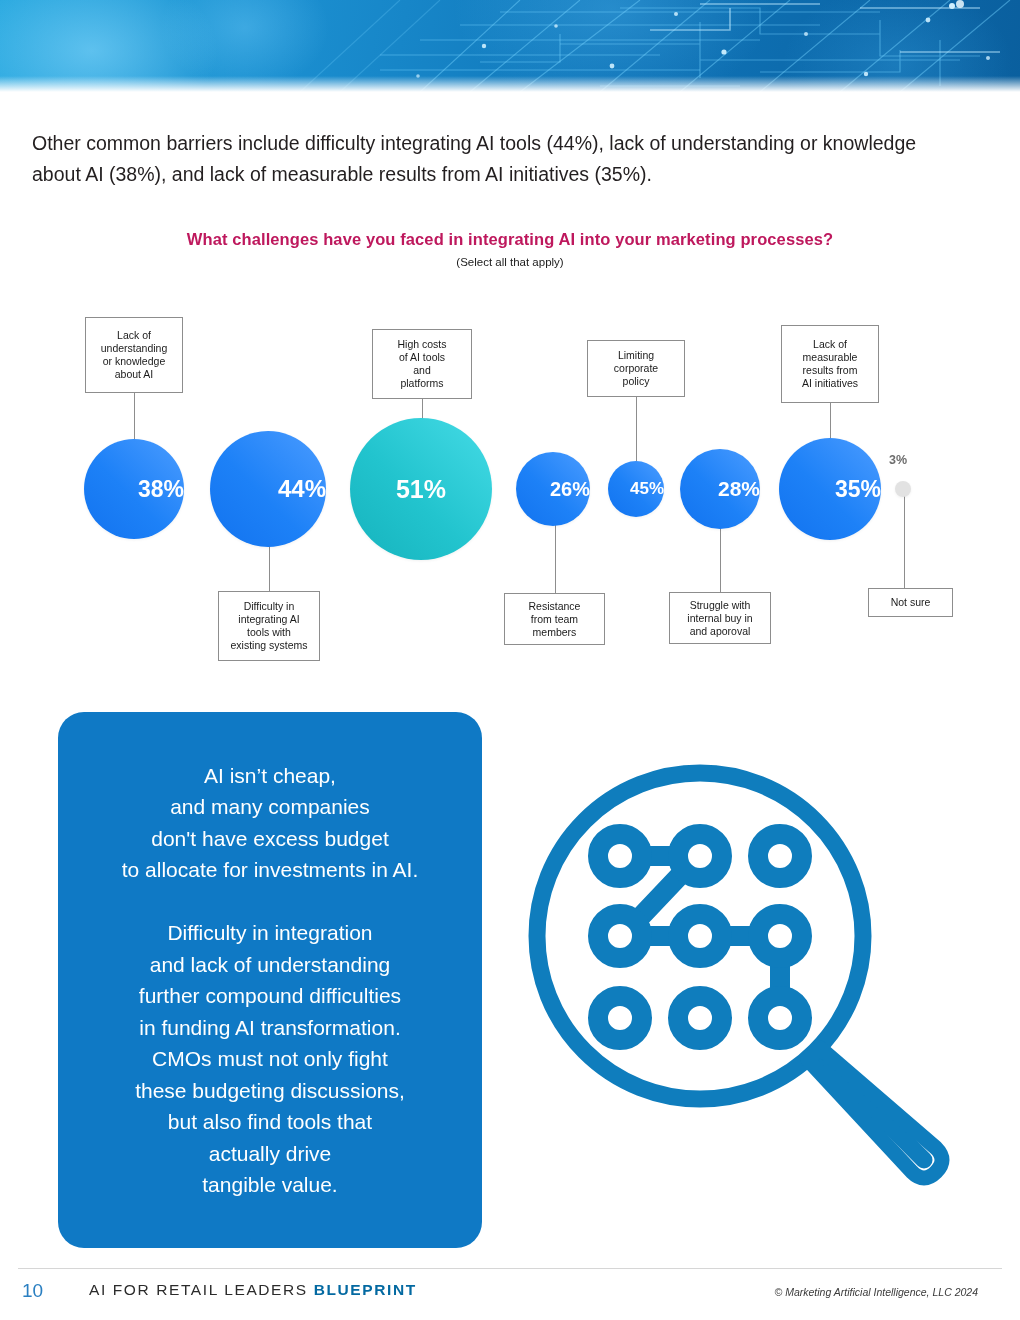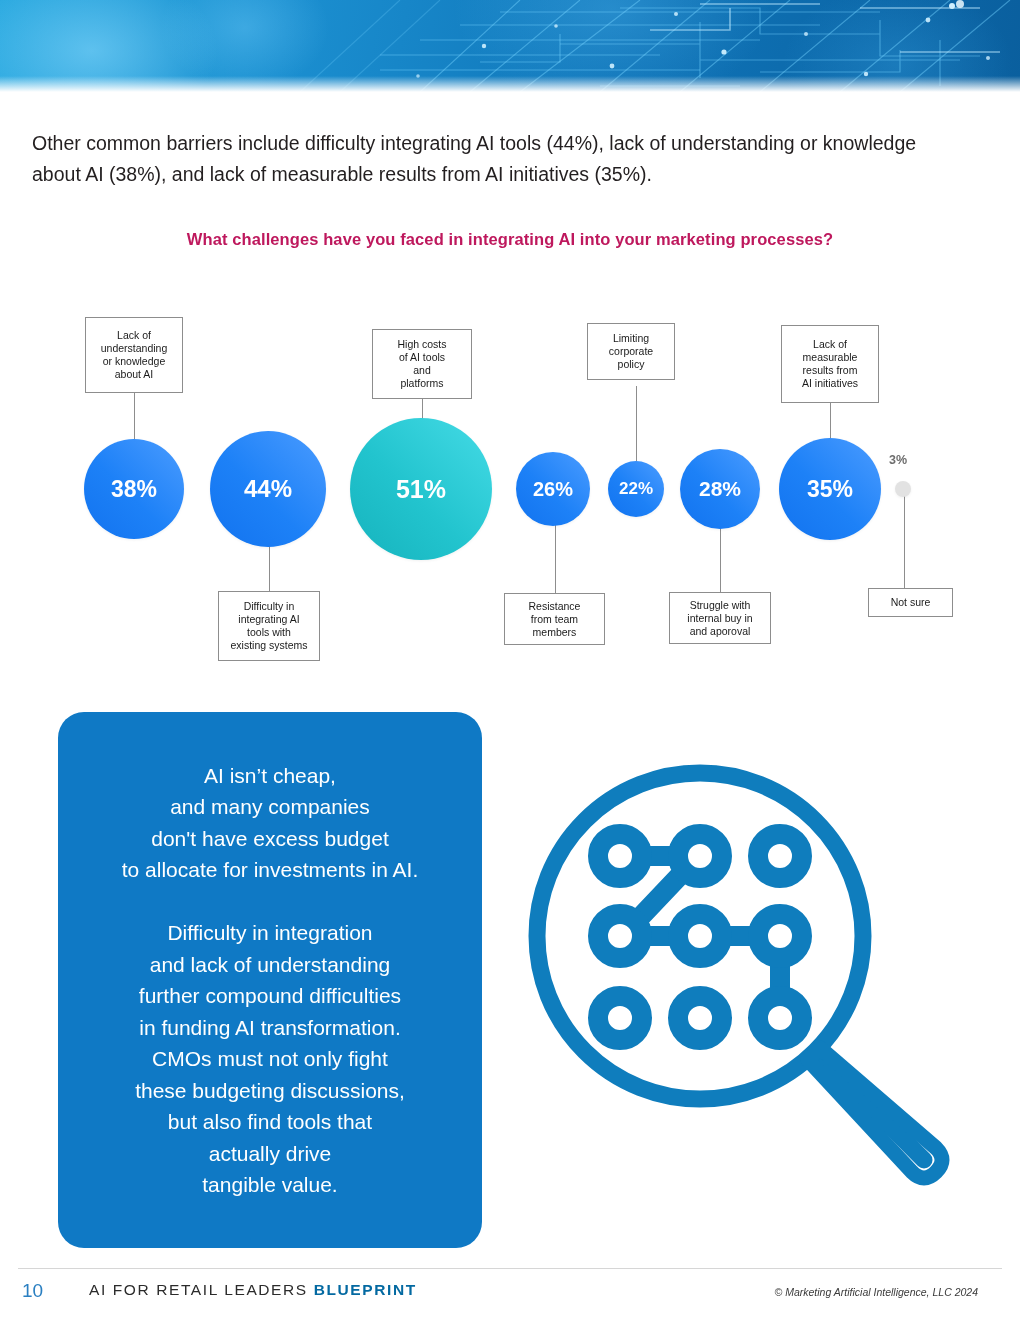--- a/index.html
+++ b/index.html
@@ -53,21 +53,21 @@
     padding:3px 2px;
   }
   .leader{position:absolute;width:1px;background:#8d8d8d;}
 
   .bubble{
     position:absolute;border-radius:50%;
     display:flex;align-items:center;justify-content:center;
     color:#fff;font-weight:bold;
     box-shadow:0 1px 3px rgba(0,0,0,.06);
   }
-  .bubble.blue{background:linear-gradient(45deg,#1273ef 0%,#1d81f7 45%,#4b9cff 100%);}
+  .bubble.blue{background:linear-gradient(45deg,#1273ef 0%,#1d81f7 45%,#4b9cff 100%);justify-content:flex-end;}
   .bubble.teal{background:linear-gradient(45deg,#16b3bd 0%,#22c4ce 45%,#45dbe6 100%);}
   .bubble.grey{background:#e2e2e2;}
   .pct-outside{
     position:absolute;font-size:12.5px;font-weight:bold;color:#6d6d6d;
   }
 
   
   .callout{
     position:absolute;left:58px;top:712px;width:424px;height:536px;
     background:#0f79c5;border-radius:26px;
@@ -134,20 +134,21 @@
         <circle cx="1186" cy="4" r="4"></circle>
     </g>
   </svg>
   <div class="fade-bottom"></div>
 </div>
 
 <div class="intro">Other common barriers include difficulty integrating AI tools (44%), lack of understanding or knowledge about AI (38%), and lack of measurable results from AI initiatives (35%).</div>
 
 <div class="chart">
   <div class="chart-title">What challenges have you faced in integrating AI into your marketing processes?</div>
+  <div class="chart-sub">(Select all that apply)</div>
 </div>
 <div id="bubble-layer">
     <div class="leader" style="left: 134px; top: 393px; height: 52px;"></div>
     <div class="node-box" style="left: 85px; top: 317px; width: 98px; height: 76px;">
       <span style="white-space: pre-line;">Lack of
 understanding
 or knowledge
 about AI</span>
     </div>
     <div class="bubble blue" style="left: 84px; top: 439px; width: 100px; height: 100px; font-size: 23px;">
@@ -176,27 +177,27 @@
     <div class="leader" style="left: 554.5px; top: 520px; height: 73px;"></div>
     <div class="node-box" style="left: 504px; top: 593px; width: 101px; height: 52px;">
       <span style="white-space: pre-line;">Resistance
 from team
 members</span>
     </div>
     <div class="bubble blue" style="left: 516px; top: 452px; width: 74px; height: 74px; font-size: 20px;">
       <span>26%</span>
     </div>
     <div class="leader" style="left: 636px; top: 386px; height: 81px;"></div>
-    <div class="node-box" style="left: 587px; top: 323px; width: 88px; height: 57px;">
+    <div class="node-box" style="left: 587px; top: 340px; width: 98px; height: 57px;">
       <span style="white-space: pre-line;">Limiting
 corporate
 policy</span>
     </div>
     <div class="bubble blue" style="left: 608px; top: 461px; width: 56px; height: 56px; font-size: 17px;">
-      <span>22%</span>
+      <span>45%</span>
     </div>
     <div class="leader" style="left: 720px; top: 523px; height: 69px;"></div>
     <div class="node-box" style="left: 669px; top: 592px; width: 102px; height: 52px;">
       <span style="white-space: pre-line;">Struggle with
 internal buy in
 and aporoval</span>
     </div>
     <div class="bubble blue" style="left: 680px; top: 449px; width: 80px; height: 80px; font-size: 21px;">
       <span>28%</span>
     </div>

